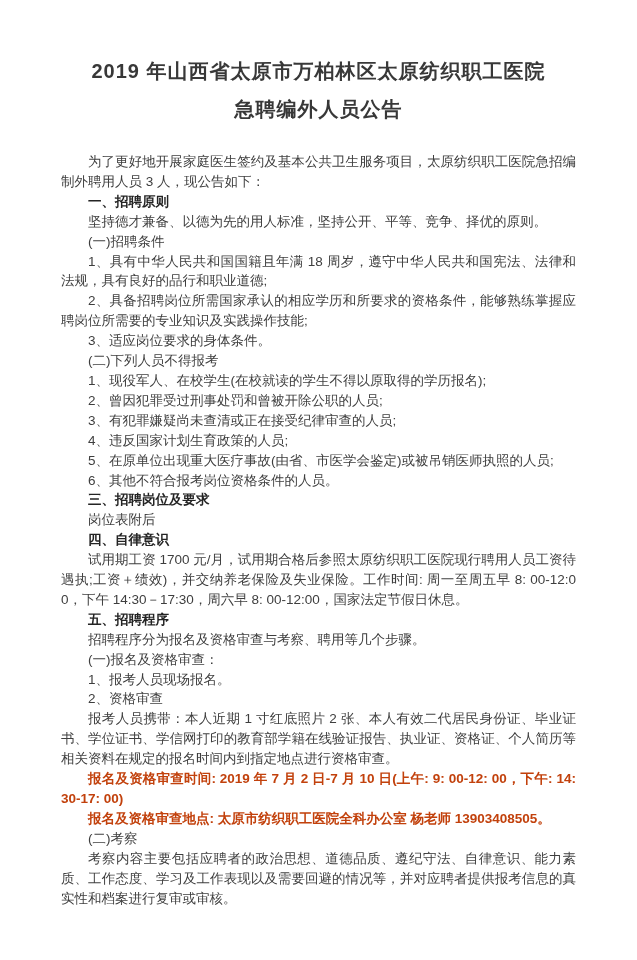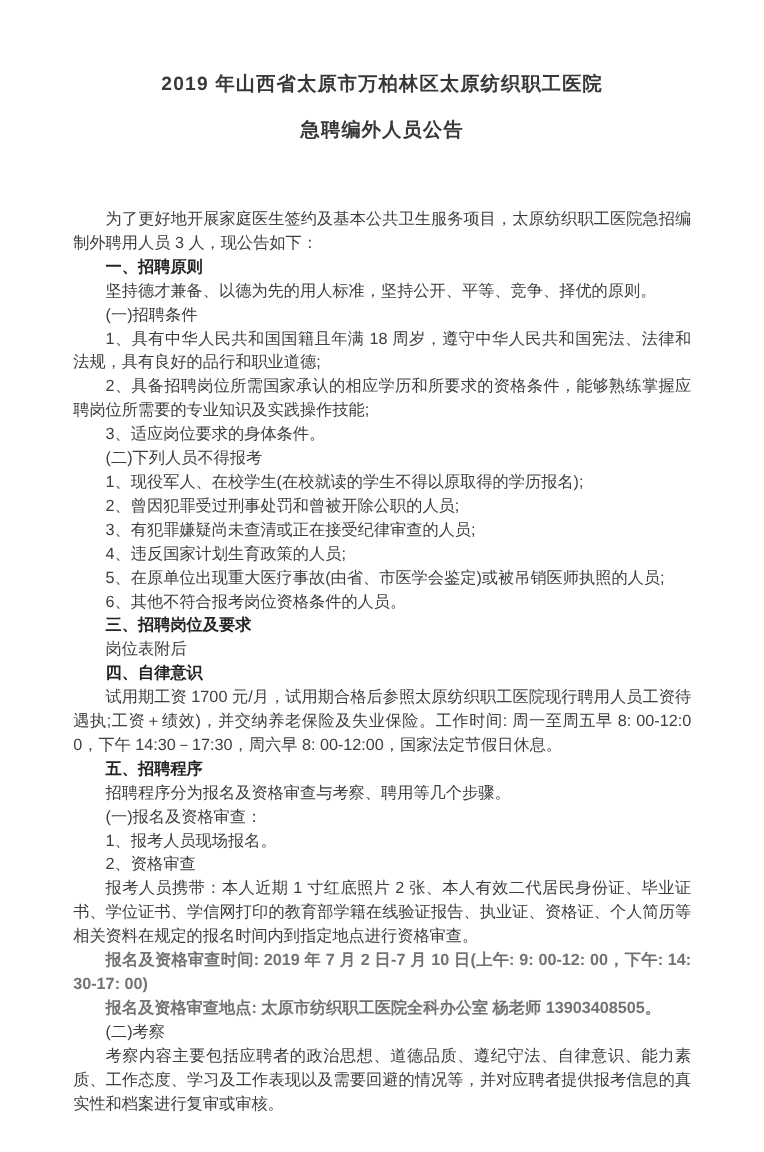--- a/index.html
+++ b/index.html
@@ -11,23 +11,23 @@
   .page {
     position: relative;
     width: 637px;
     height: 960px;
     background: #ffffff;
     box-sizing: border-box;
     padding: 52px 45px 0 45px;
     overflow: hidden;
   }
   .title {
-    margin: 0 0 45px 0;
+    margin: 0 0 24px 0;
     text-align: center;
-    font-size: 16px;
+    font-size: 20px;
     font-weight: 700;
     line-height: 38px;
     color: #383838;
     letter-spacing: 1px;
   }
   .title .title-line {
     display: block;
   }
   .doc-body {
     margin: 16px;
@@ -42,21 +42,21 @@
   }
   .para.indent {
     text-indent: 2em;
   }
   .para.heading {
     font-weight: 700;
     color: #242424;
   }
   .para.red {
     font-weight: 700;
-    color: #737373;
+    color: #c2410c;
   }
 </style>
 </head>
 <body>
 
 <div class="page">
   <h1 class="title">
     <span class="title-line">2019 年山西省太原市万柏林区太原纺织职工医院</span>
     <span class="title-line">急聘编外人员公告</span>
   </h1>

